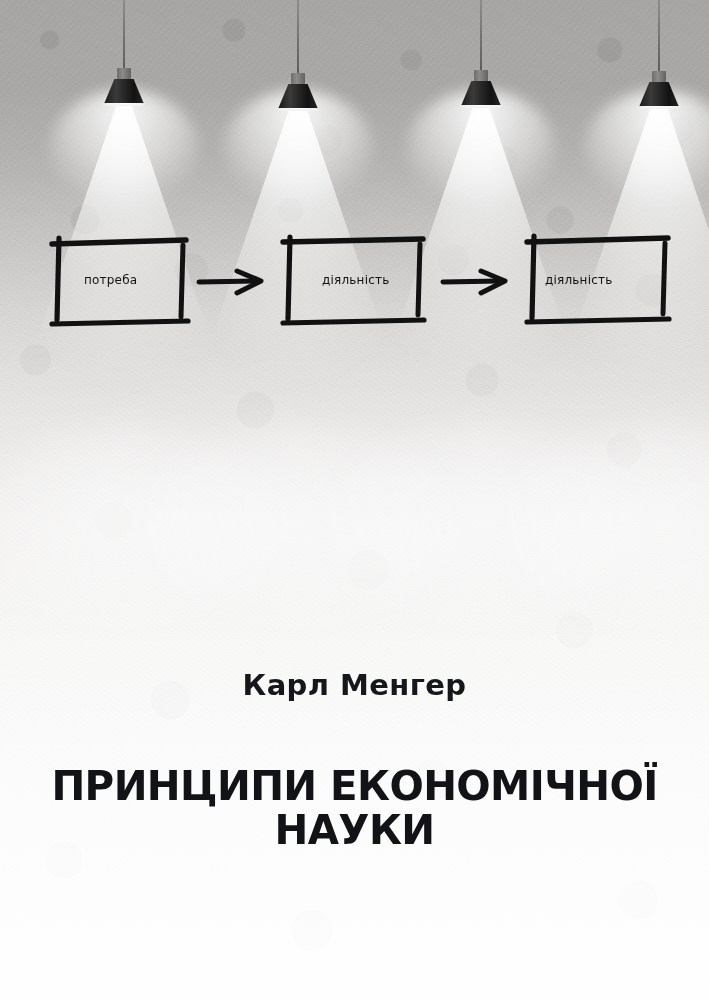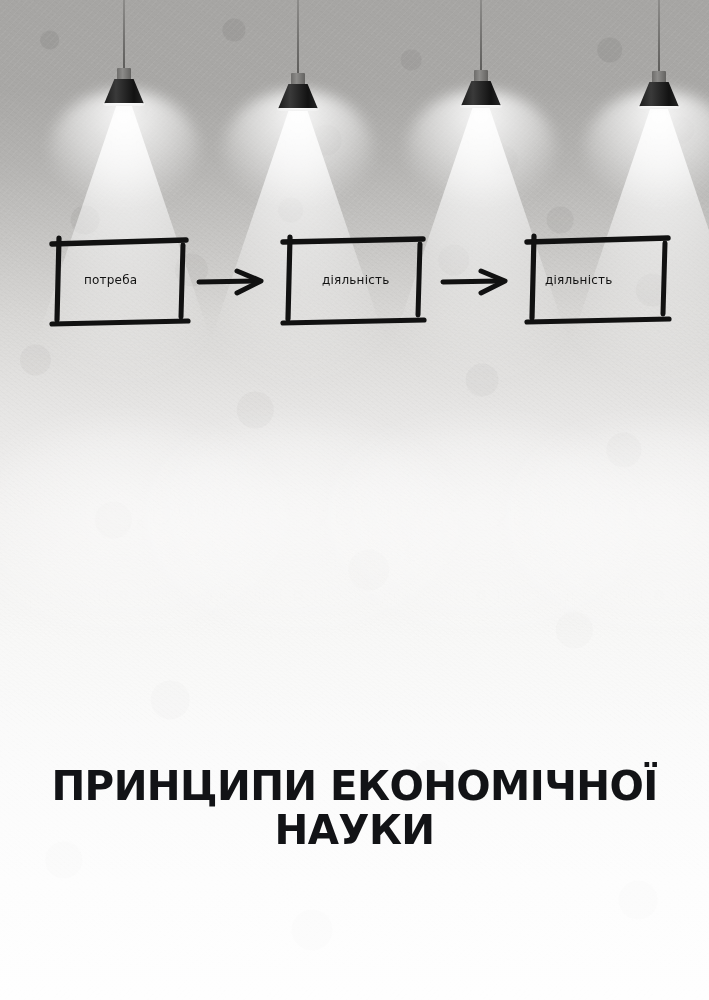--- a/index.html
+++ b/index.html
@@ -312,16 +312,17 @@
           <path d="M527 97 L669 94" stroke-width="5.2"></path>
         </g>
       </g>
     </svg>
 
     <span class="node-label" style="left:84px; top:48px;">потреба</span>
     <span class="node-label" style="left:306px; top:48px;margin-left:16px;">діяльність</span>
     <span class="node-label" style="left:545px; top:48px;">діяльність</span>
   </div>
 
+  <div class="author">Карл Менгер</div>
 
   <div class="title">ПРИНЦИПИ ЕКОНОМІЧНОЇ НАУКИ</div>
 
 </div>
 
 </body></html>

